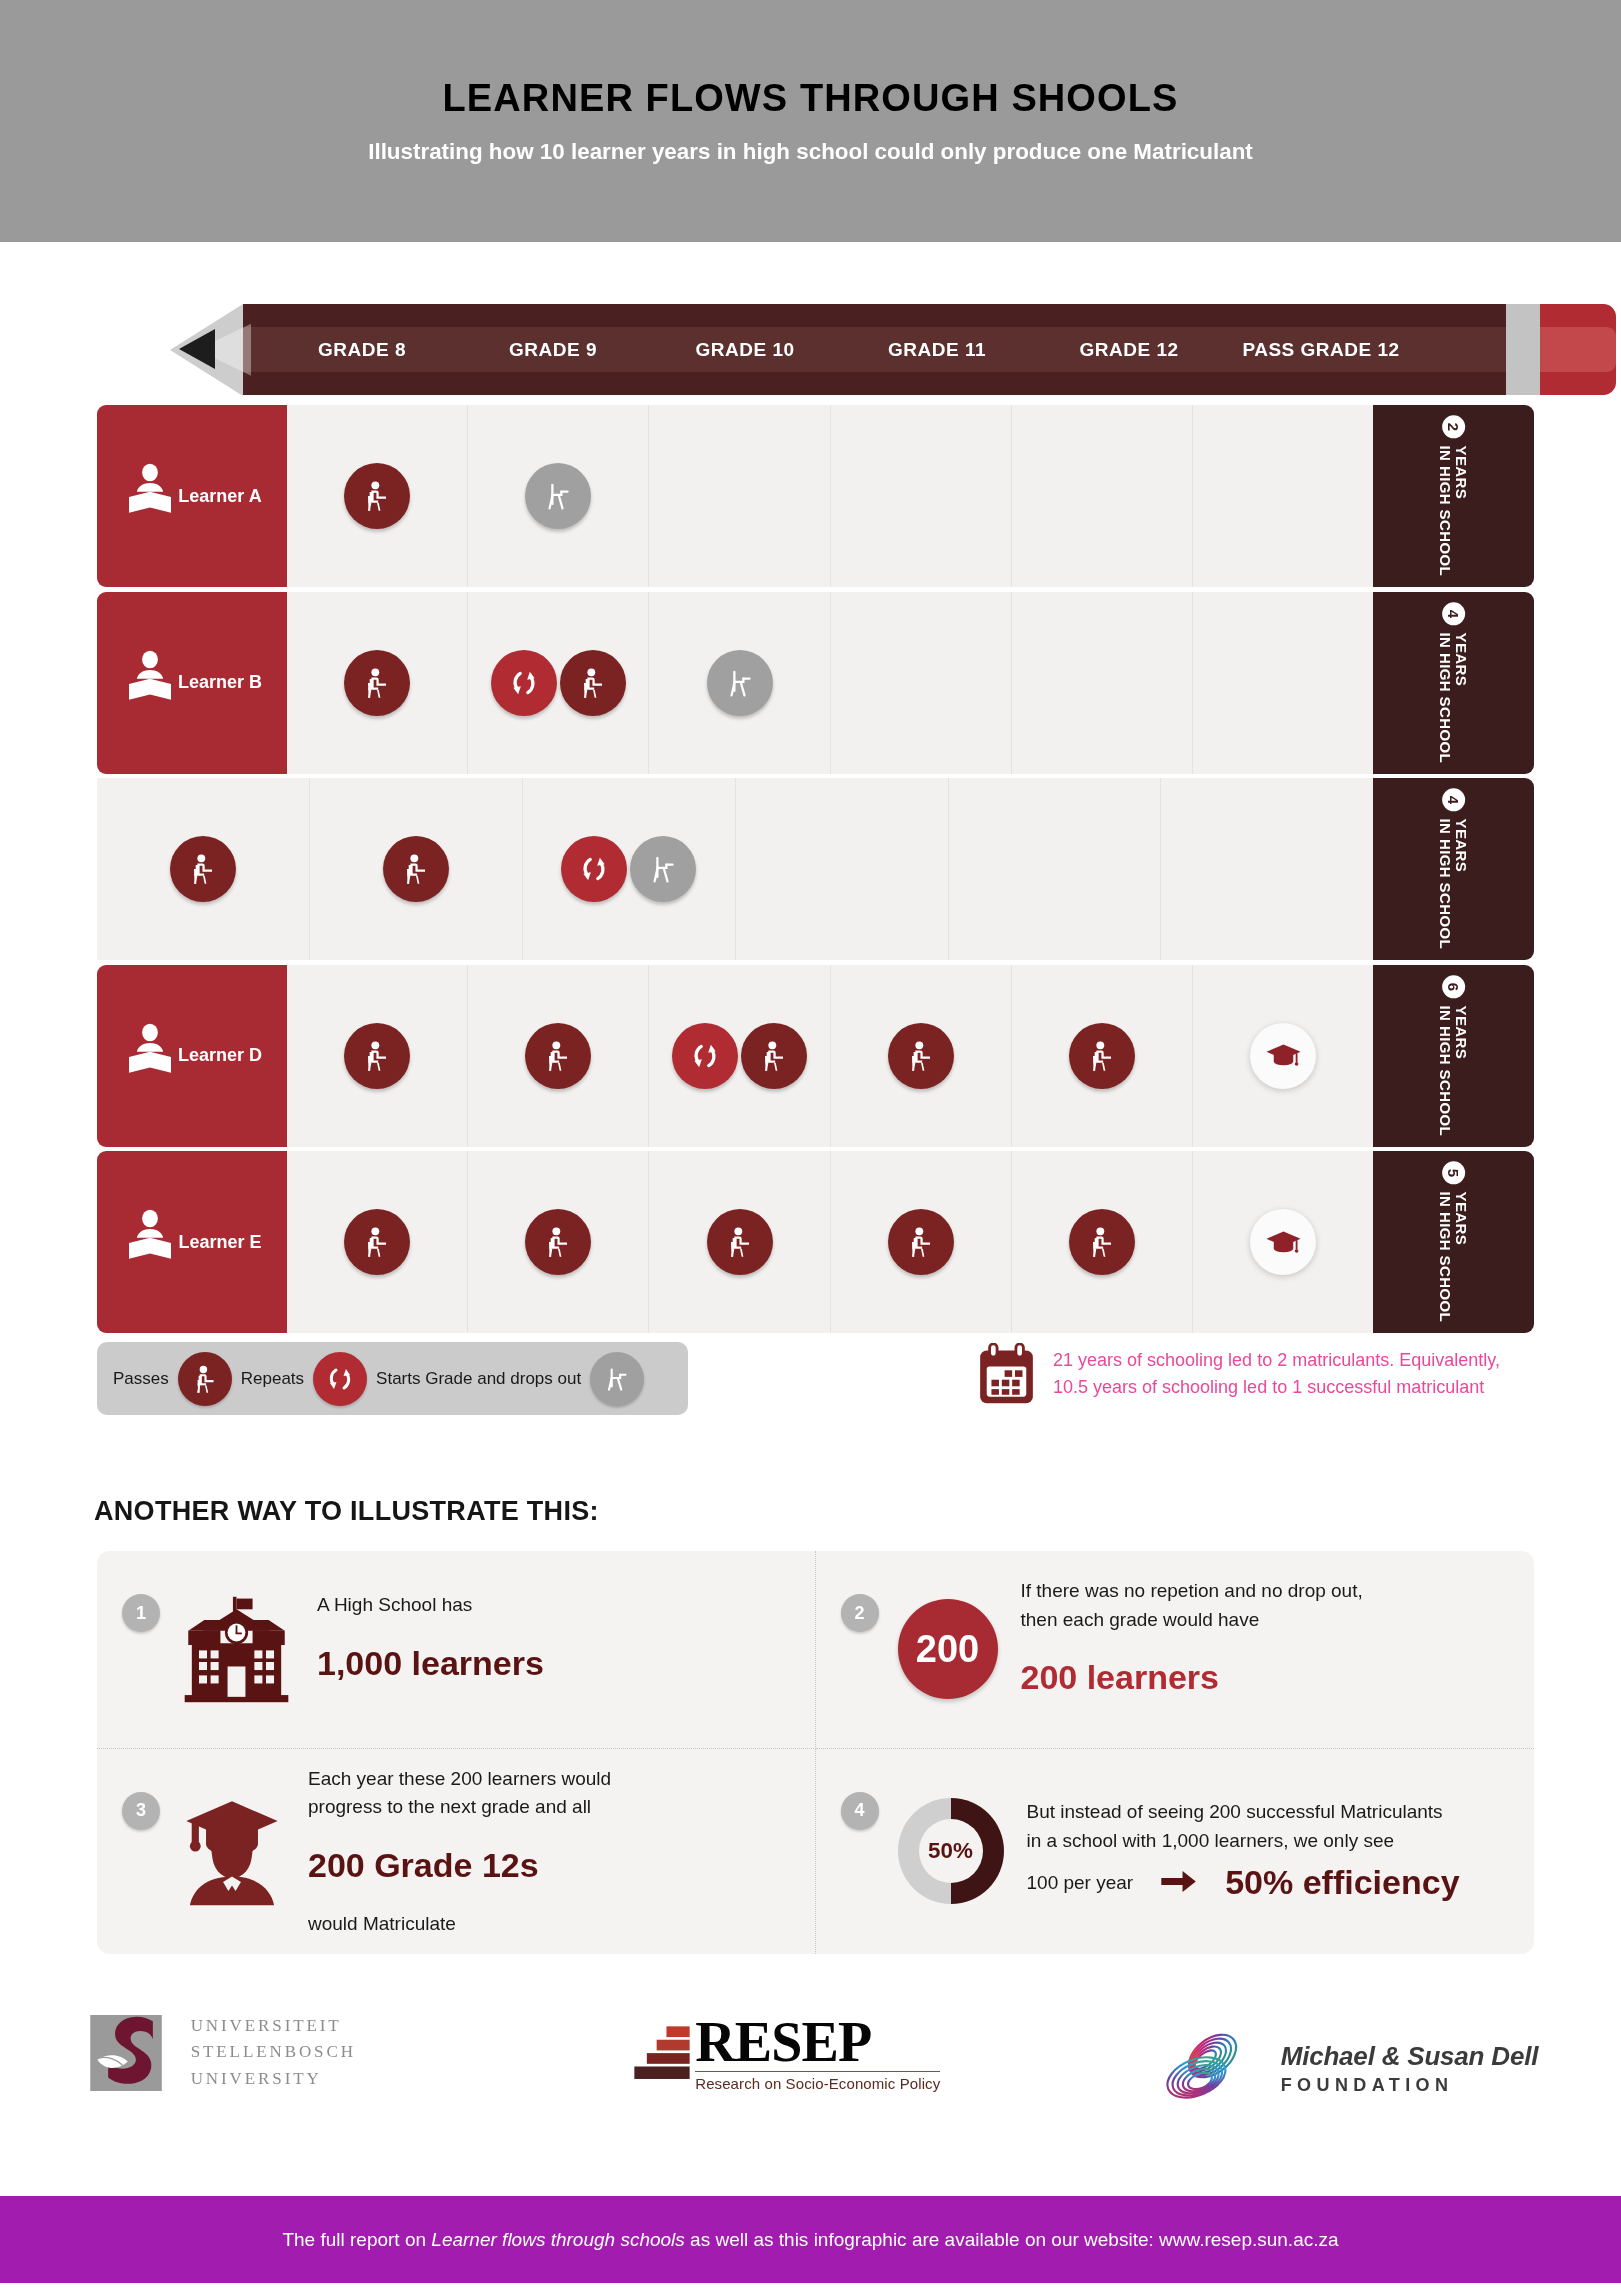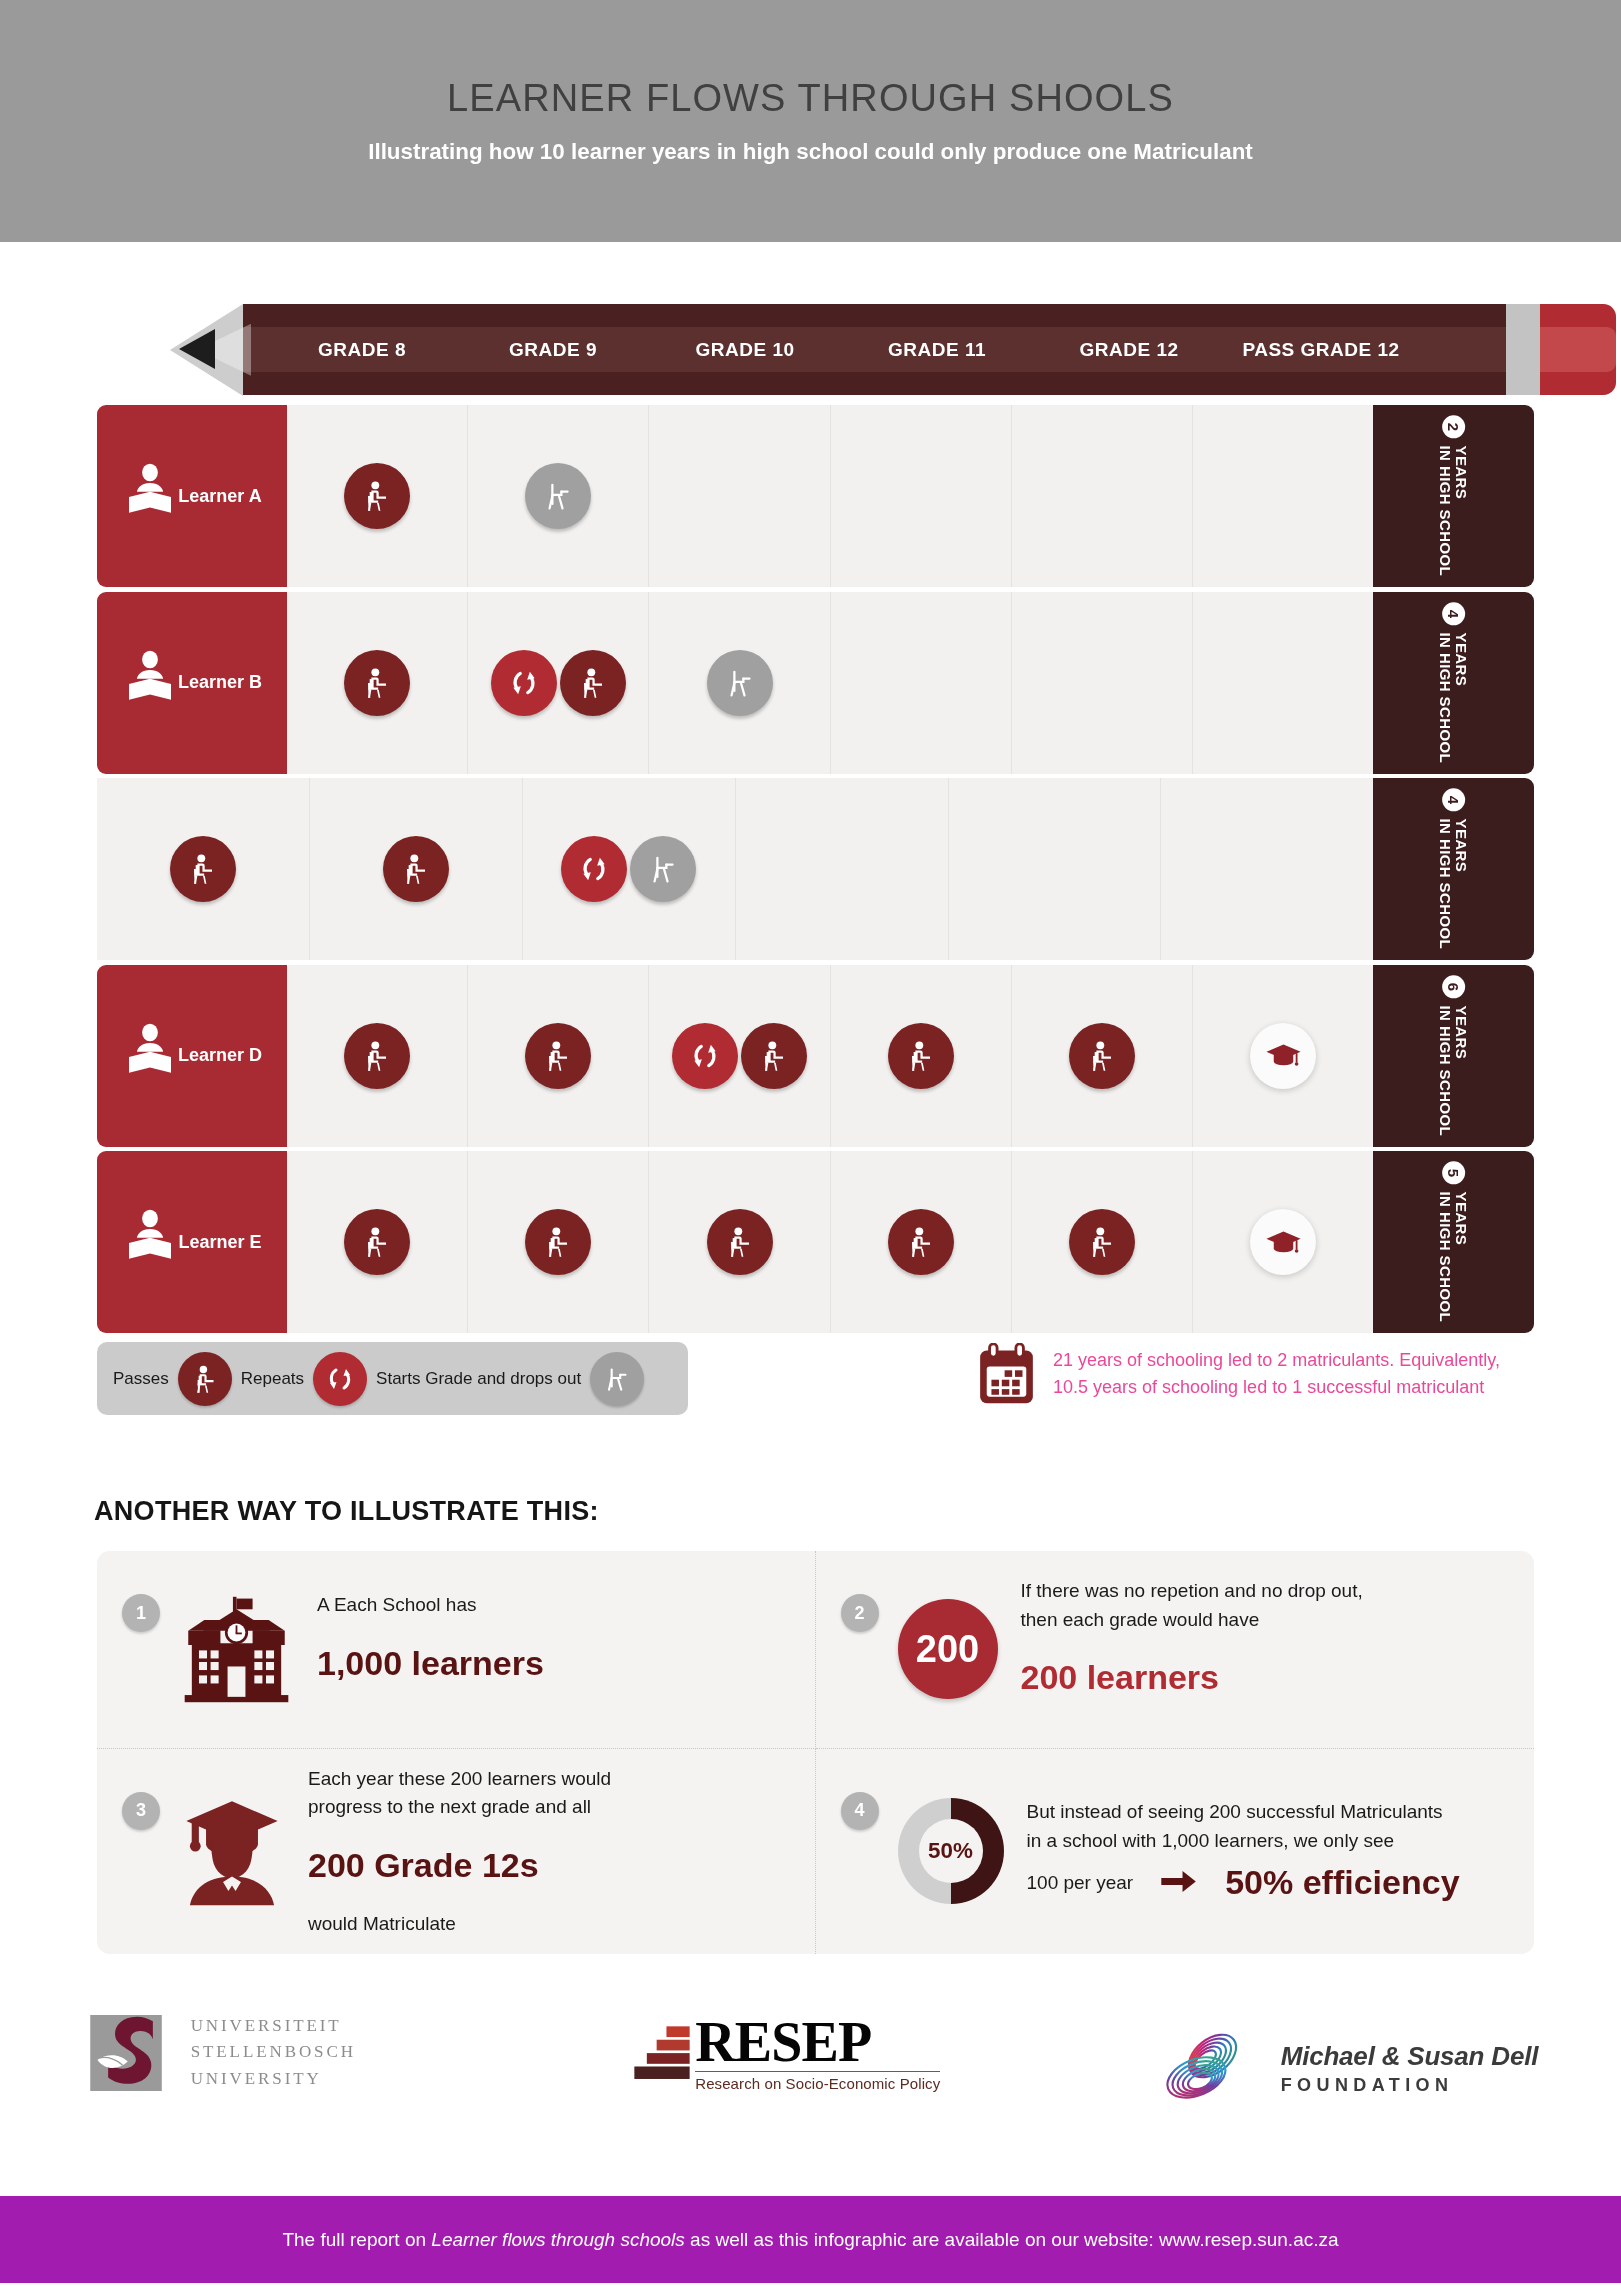--- a/index.html
+++ b/index.html
@@ -13,23 +13,23 @@
 
   
   .header-bar {
     position: absolute; left: 0; top: 0;
     width: 1621px; height: 242px;
     background: #9a9a9a;
     display: flex; flex-direction: column;
     align-items: center; justify-content: center;
   }
   .header-title {
-    color: #404040;
+    color: #000000;
     font-size: 38px;
-    font-weight: normal;
+    font-weight: bold;
     letter-spacing: 1.1px;
     text-align: center;
     margin-bottom: 19.7px;
   }
   .header-sub {
     color: #ffffff;
     font-size: 22.4px;
     font-weight: bold;
     text-align: center;
   }
@@ -865,21 +865,21 @@
             <rect x="97" y="75" width="9" height="9"></rect>
         <rect x="22" y="90" width="9" height="9"></rect>
             <rect x="35" y="90" width="9" height="9"></rect>
         <rect x="84" y="90" width="9" height="9"></rect>
             <rect x="97" y="90" width="9" height="9"></rect>
         <rect x="54" y="80" width="20" height="34"></rect>
       </g>
         </svg>
     </div>
     <div class="panel-text">
-      <div class="pt-line">A Each School has</div>
+      <div class="pt-line">A High School has</div>
       <div class="pt-big dark">1,000 learners</div>
     </div>
   </div>
 
   <div class="panel p2">
     <div class="step-num">2</div>
     <div class="panel-icon">
       <div class="bubble200">200</div>
     </div>
     <div class="panel-text">

